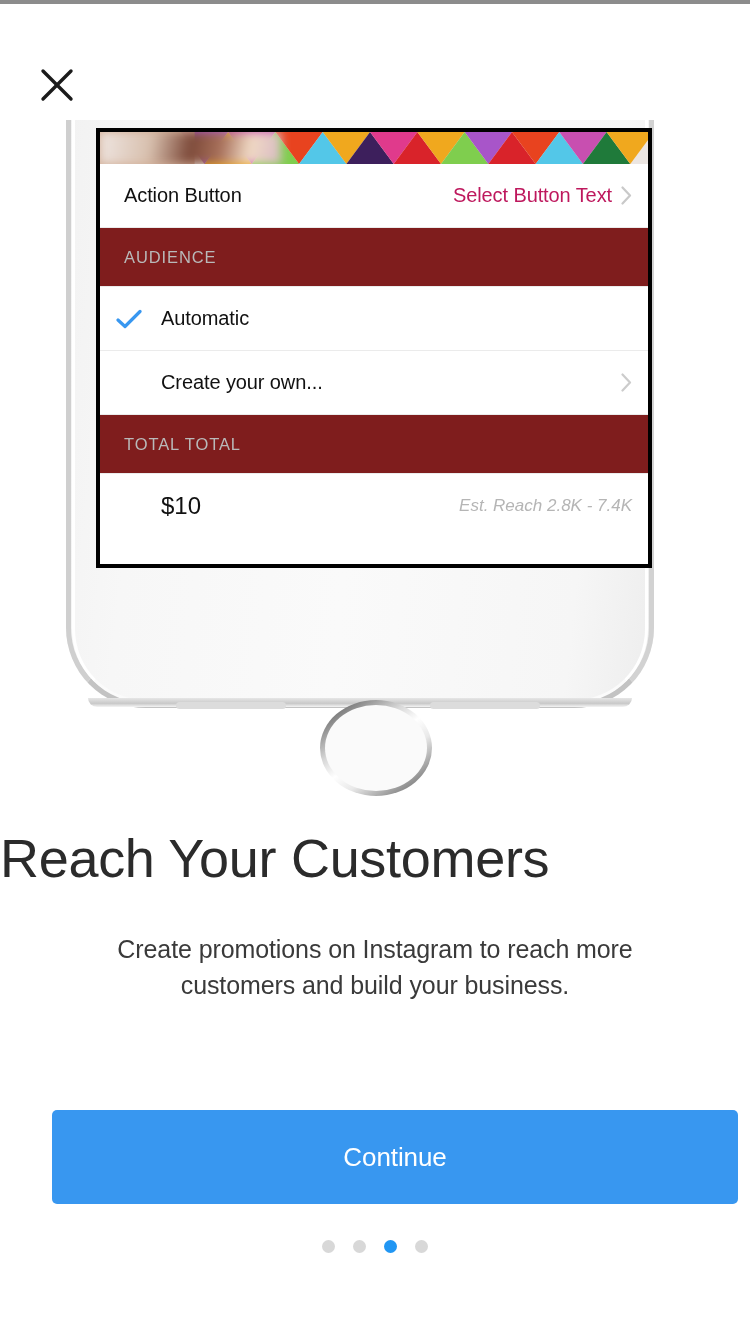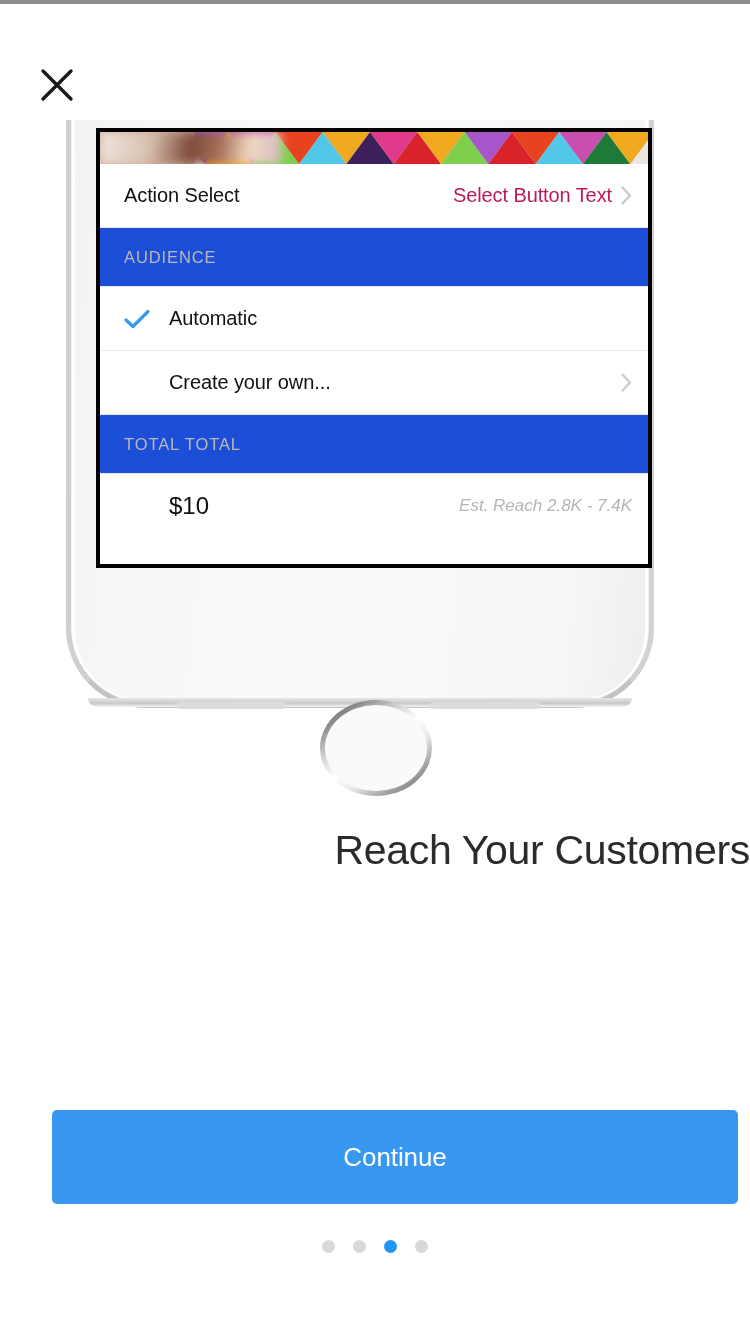--- a/index.html
+++ b/index.html
@@ -116,44 +116,44 @@
     margin-left:auto; font-size:20px; color:#be185d; letter-spacing:-0.1px;
   }
   .chevron {
     margin-left:9px; width:11px; height:19px; flex:none;
   }
   .chevron svg { display:block; }
 
   .section-header {
     display:flex; align-items:center;
     height:60px; padding:0 24px;
-    background:#1d4ed8;
+    background:#7f1d1d;
     border-top:1px solid #ebebeb;
     border-bottom:1px solid #ebebeb;
     margin-top:-1px;
   }
   .section-header span {
     font-size:16.5px; color:#b9b9b9; letter-spacing:0.9px;
   }
 
-  .row.option { padding-left:24px; }
+  .row.option { padding-left:16px; }
   .check-slot {
     width:45px; flex:none; display:flex; align-items:center;
   }
   .check-slot svg { display:block; }
   .option-label { font-size:20px; color:#111; letter-spacing:-0.1px; }
 
   .row.budget { border-bottom:none; }
   .budget-amount { font-size:24px; color:#111; font-weight:500; }
   .budget-reach { margin-left:auto; font-size:17px; color:#b5b5b5;font-style:italic; }
 
   
   .headline {
     position:absolute; left:0; top:826px; width:750px;
-    text-align:right; font-size:41px; color:#2b2b2b;
+    text-align:left; font-size:54px; color:#2b2b2b;
     font-weight:400; letter-spacing:-0.3px; line-height:1.2;
   }
   .subcopy {
     position:absolute; left:62px; top:932px; width:626px;
     text-align:center; font-size:25px; color:#3a3a3a;
     line-height:1.42; letter-spacing:-0.1px;
   }
 
   
   .cta {
@@ -221,21 +221,21 @@
               <polygon points="514,0 538,32 490,32" fill="#1f7a3a"></polygon>
               <polygon points="538,32 562,0 514,0" fill="#f0a81e"></polygon>
               <polygon points="106,32 130,0 82,0" fill="#a855c9"></polygon>
             </g>
             <rect x="0" y="0" width="96" height="32" fill="#cfa890" opacity="0.9"></rect>
           </svg>
           <div class="media-blur"></div>
         </div>
 
         <div class="row">
-          <span class="row-label">Action Select</span>
+          <span class="row-label">Action Button</span>
           <span class="row-value">Select Button Text</span>
           <span class="chevron">
             <svg width="11" height="19" viewBox="0 0 11 19" aria-hidden="true">
               <polyline points="1.5,1.5 9,9.5 1.5,17.5" fill="none" stroke="#c9c9c9" stroke-width="2.2" stroke-linecap="round" stroke-linejoin="round"></polyline>
             </svg>
           </span>
         </div>
 
         <div class="section-header">
           <span>AUDIENCE</span>
@@ -272,20 +272,21 @@
 
       </div>
     </div>
 
     <div class="home-button pos">
       <div class="home-button-face"></div>
     </div>
   </div>
 
   <h1 class="headline">Reach Your Customers</h1>
+  <p class="subcopy">Create promotions on Instagram to reach more customers and build your business.</p>
 
   <button class="cta">Continue</button>
 
   <div class="dots">
     <span class="dot"></span>
     <span class="dot"></span>
     <span class="dot active"></span>
     <span class="dot"></span>
   </div>
 

